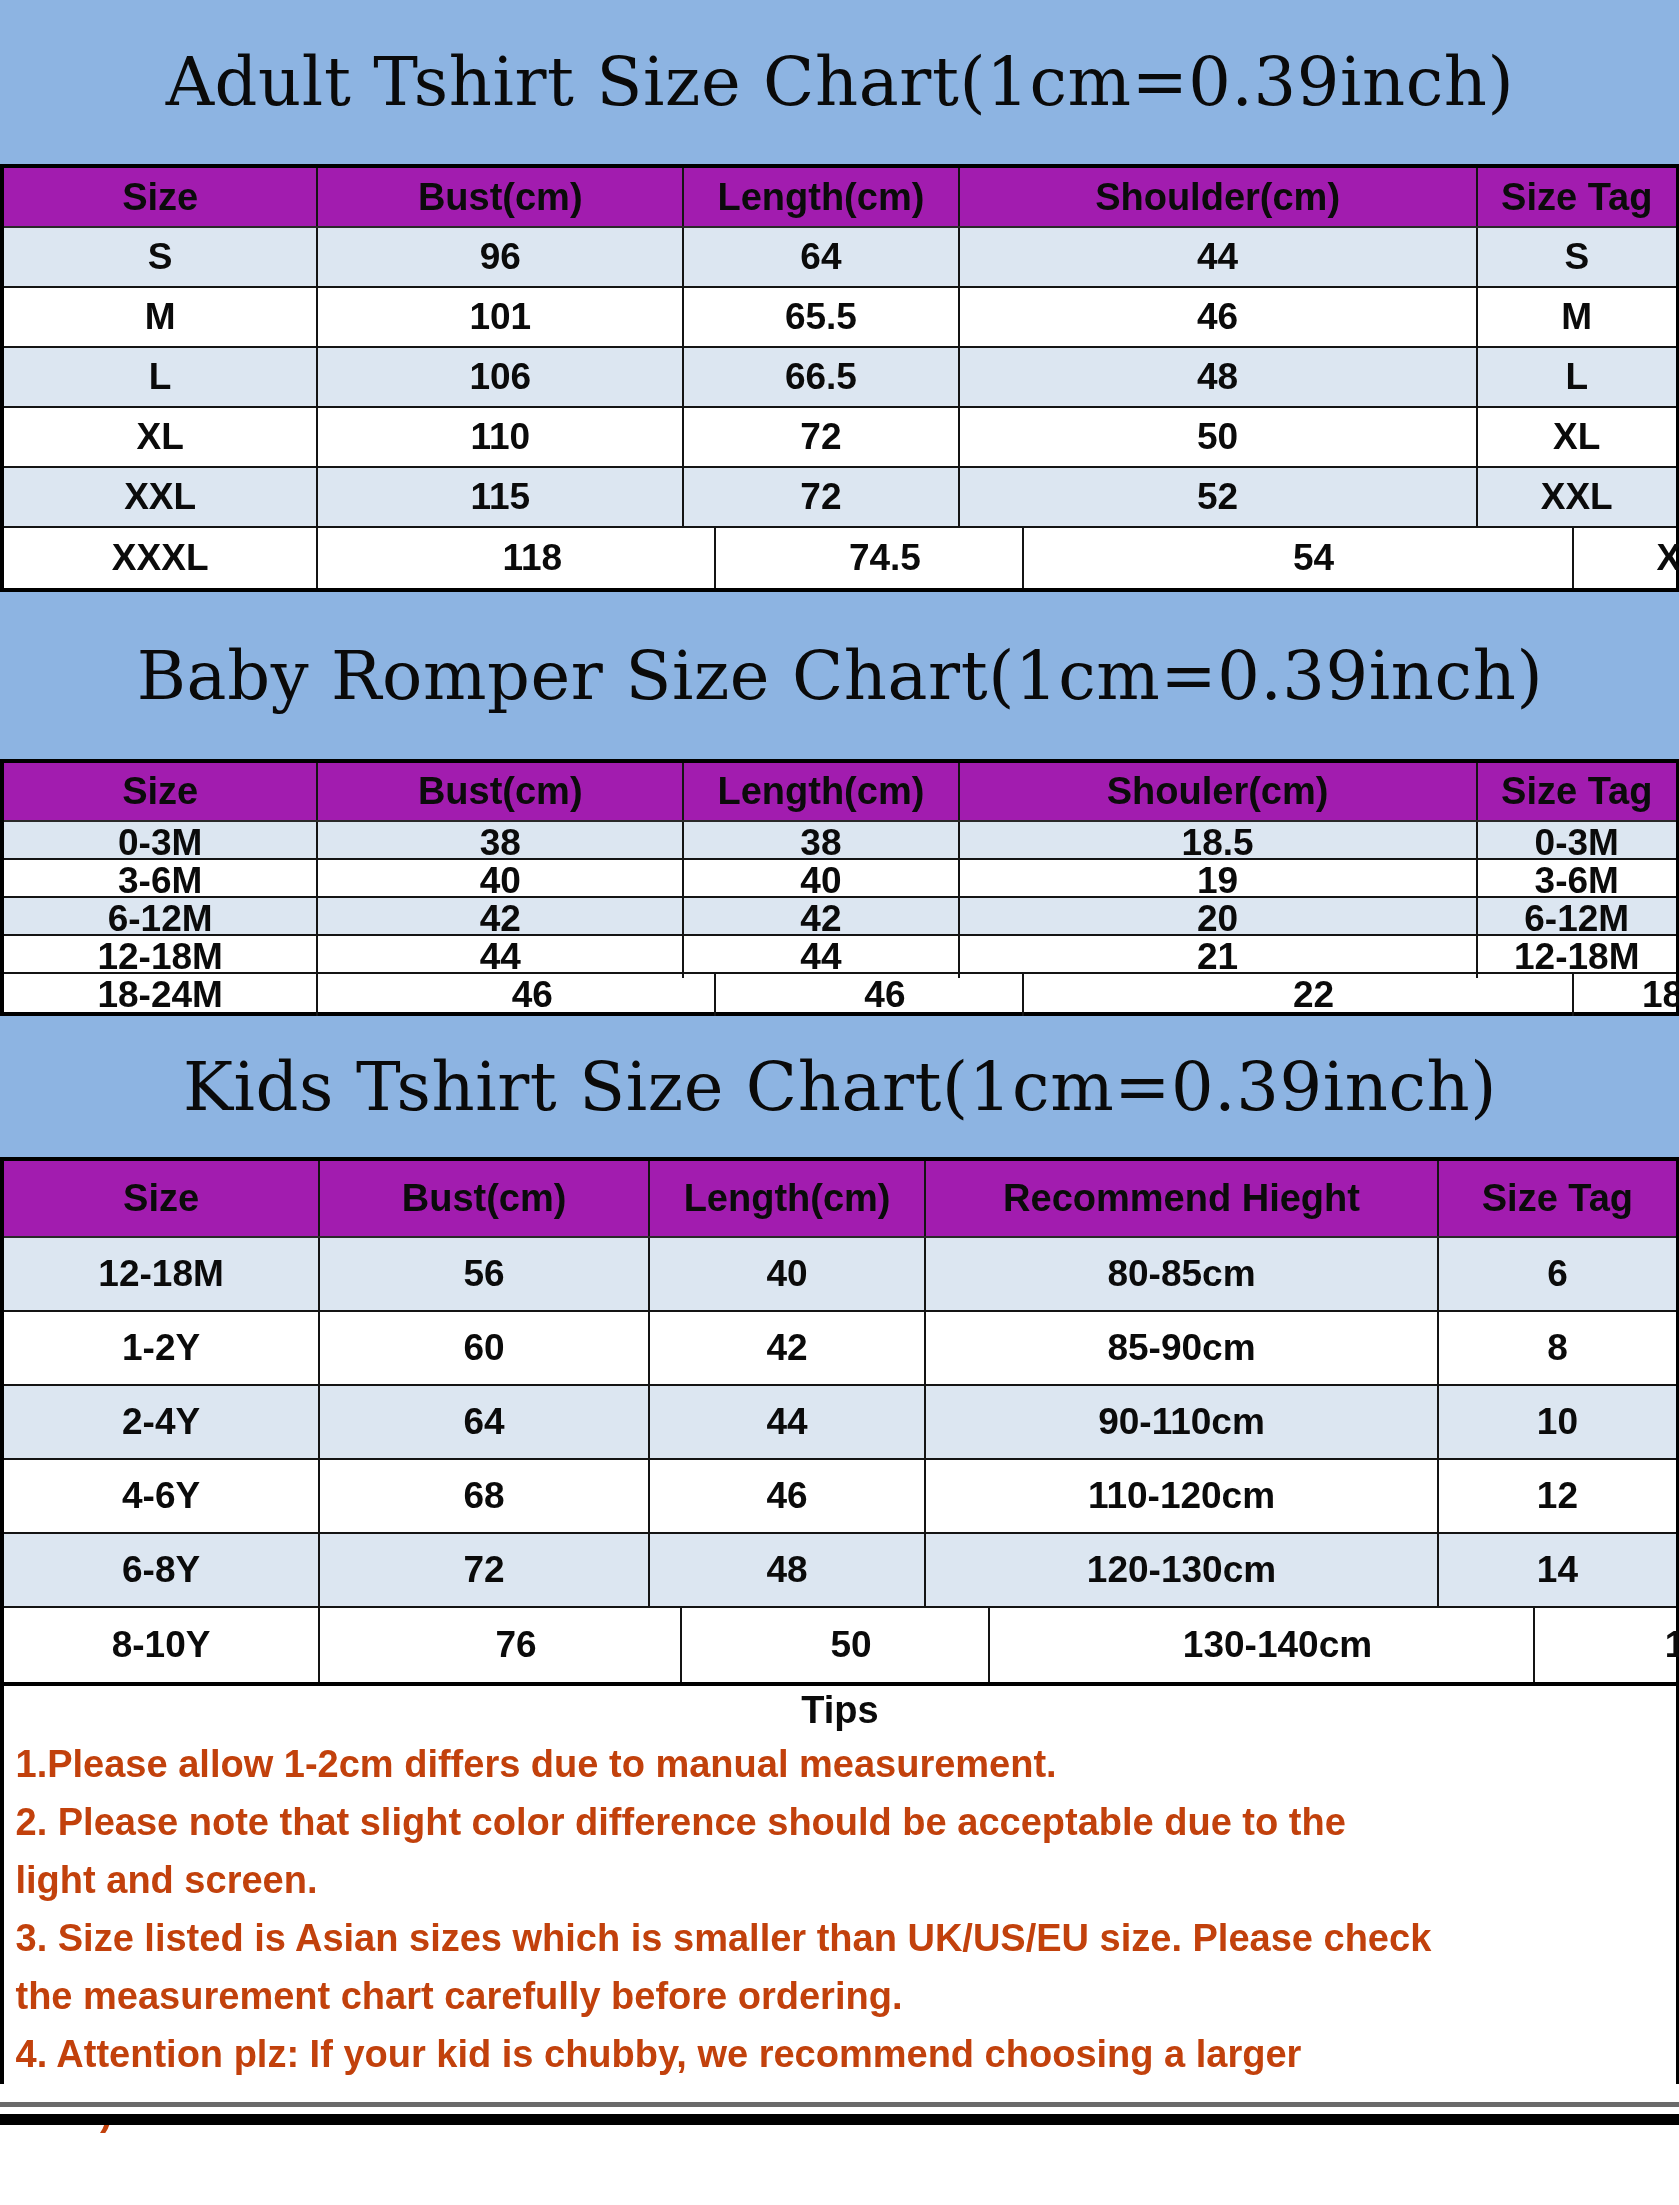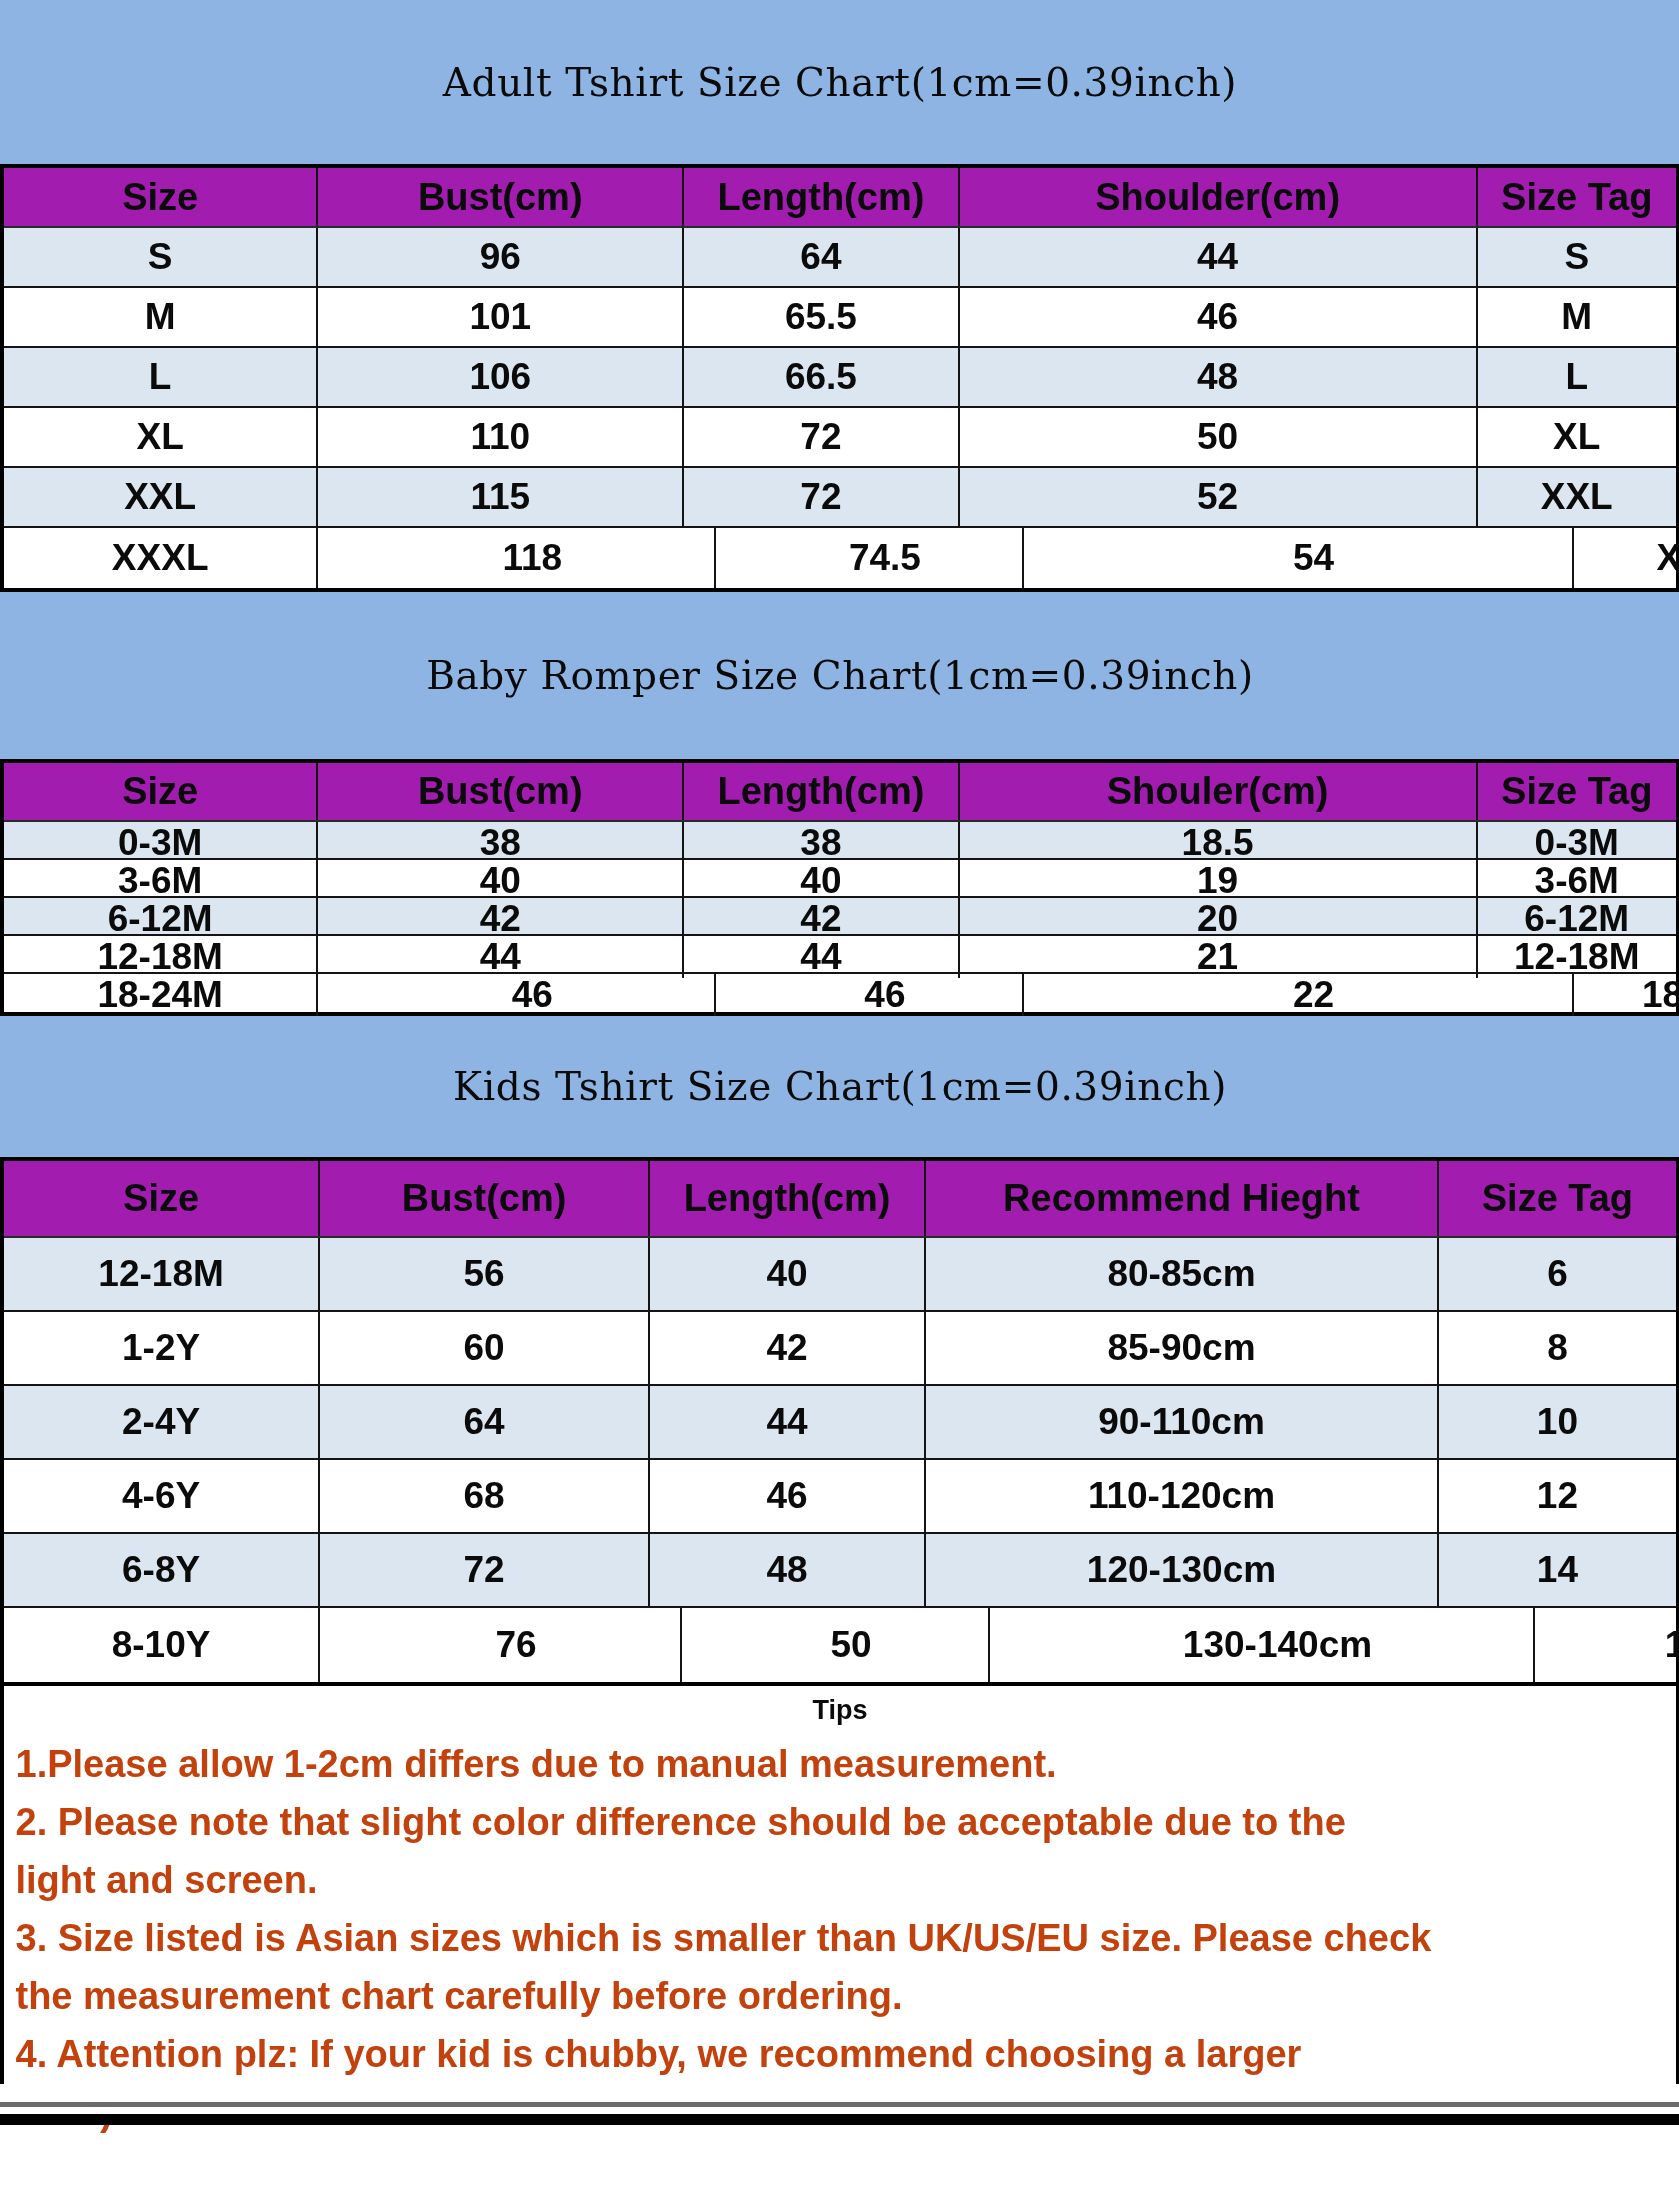--- a/index.html
+++ b/index.html
@@ -9,21 +9,21 @@
     font-family:"Liberation Sans", sans-serif;
   }
   .title-bar {
     background:#8DB4E2; display:flex; align-items:center; justify-content:center;
     flex:0 0 auto;
   }
   .bar1 { height:164px; }
   .bar2 { height:167px; }
   .bar3 { height:141px; }
   .bar-title {
-    font-family:"DejaVu Serif", serif; font-size:39px; letter-spacing:0.6px;
+    font-family:"DejaVu Serif", serif; font-size:67px; letter-spacing:0.6px;
     color:#0a0a0a; white-space:nowrap;
   }
   .stable {
     border:4px solid #000; box-sizing:border-box; background:#fff; flex:0 0 auto;
   }
   .trow { display:grid; box-sizing:border-box; border-bottom:2.3px solid #141414; }
   .trow:last-child { border-bottom:none;gap:32px; }
   .grid-ab  { grid-template-columns:18.80% 21.88% 16.48% 30.97% 11.87%; }
   .grid-kid { grid-template-columns:18.91% 19.73% 16.51% 30.67% 14.18%; }
   .tcell {
@@ -41,21 +41,21 @@
   .kids  .thead { height:77px; }
   .kids  .drow { height:74px; }
   .stripe { background:#DCE6F1; }
   .plain  { background:#ffffff; }
   .tips-box {
     box-sizing:border-box; border-left:4.6px solid #000; border-right:4.6px solid #000;
     height:398px; background:#fff; padding:0; flex:0 0 auto;
   }
   .tips-heading {
     height:49px; display:flex; align-items:center; justify-content:center;
-    font-weight:700; font-size:27px; color:#0b0b0b;
+    font-weight:700; font-size:38px; color:#0b0b0b;
   }
   .tip-line {
     height:58px; display:flex; align-items:center;
     padding-left:11.5px; font-weight:700; font-size:38px; color:#c2410c; white-space:nowrap;text-align:right;
   }
   .gap-white { height:18.4px; background:#fff; flex:0 0 auto; }
   .double-rule { height:4.6px; background:#6a6a6a; flex:0 0 auto; }
   .gap-white2 { height:6.9px; background:#fff; flex:0 0 auto; }
   .bottom-bar { height:11.5px; background:#000; flex:0 0 auto; }
 </style>

